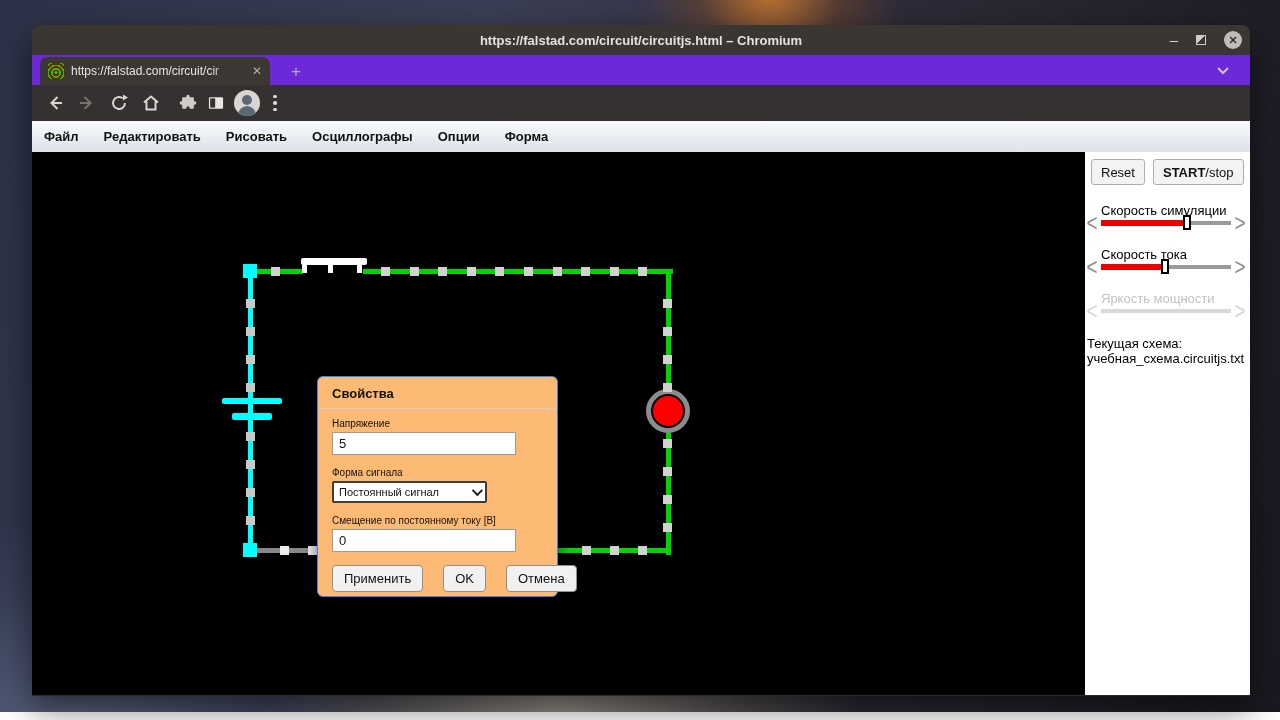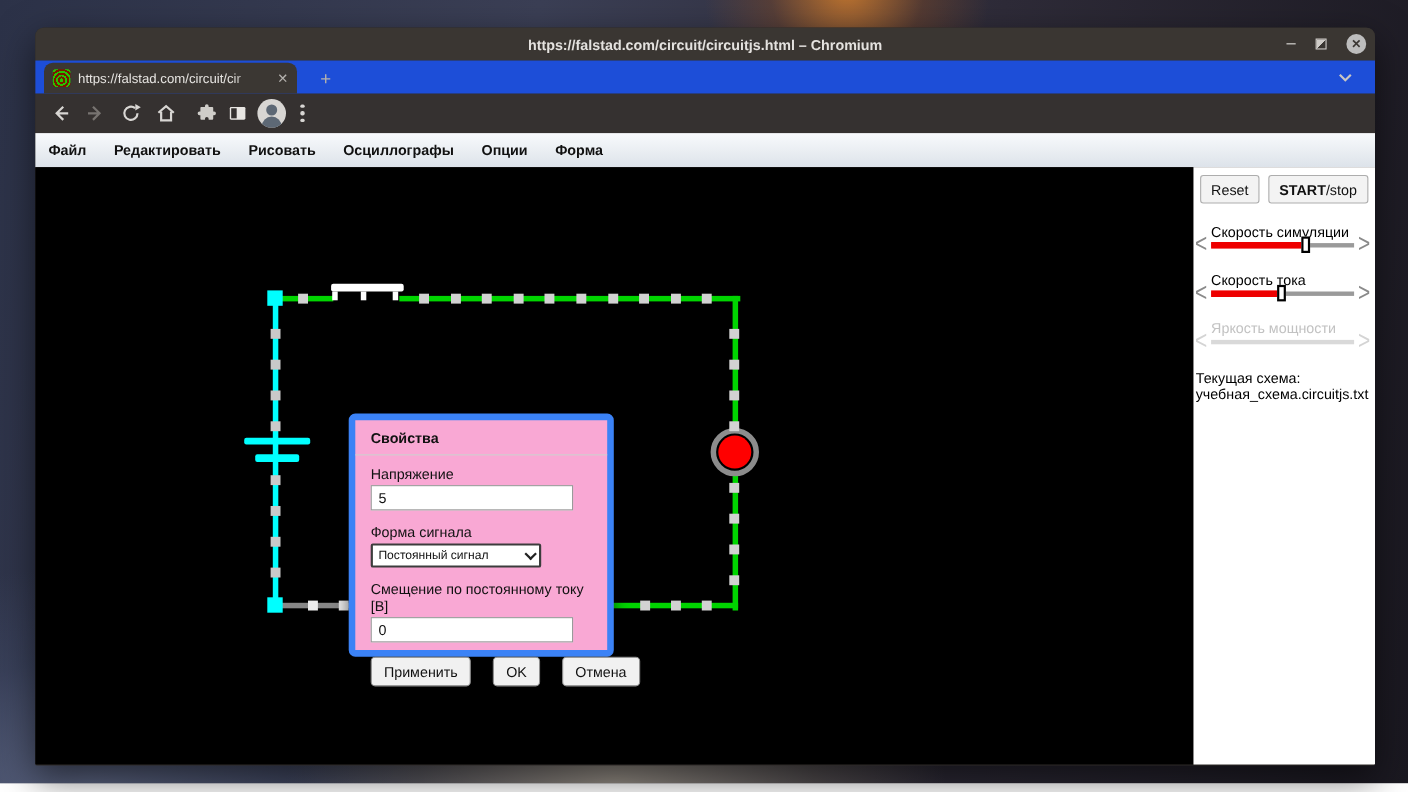--- a/index.html
+++ b/index.html
@@ -20,21 +20,21 @@
 
   .titlebar { position:relative; height:30px; background:#3a3632; display:flex; align-items:center; justify-content:center; }
   .titlebar .title { color:#e4e2df; font-size:13px; font-weight:bold; }
   .winctrls { position:absolute; right:8px; top:0; height:30px; display:flex; align-items:center; gap:18px; }
   .btn-min { color:#d8d6d3; font-size:15px; line-height:10px; cursor:default; }
   .btn-max { width:10px; height:10px; border:1.5px solid #cfccc8; background:linear-gradient(135deg,#cfccc8 50%, transparent 50%); }
   .btn-close { width:18px; height:18px; border-radius:50%; background:#bdbdbd; color:#3a3632; font-size:11px; font-weight:bold;
     display:flex; align-items:center; justify-content:center; }
 
   
-  .tabstrip { position:relative; height:30px; background:#1d4ed8; }
+  .tabstrip { position:relative; height:30px; background:#6d28d9; }
   .tab { position:absolute; left:8px; top:2px; width:230px; height:28px; background:#3b3733; border-radius:8px 8px 0 0;
     display:flex; align-items:center; padding:0 8px; gap:7px; }
   .favicon { width:16px; height:16px; border-radius:2px; flex:0 0 auto;
     background:repeating-radial-gradient(circle at 50% 62%, #27c400 0 1.6px, #7c1600 1.6px 3.4px); }
   .tab-title { color:#e6e4e1; font-size:12px; white-space:nowrap; overflow:hidden; flex:1 1 auto;
     -webkit-mask-image:linear-gradient(90deg,#000 80%,transparent 98%); mask-image:linear-gradient(90deg,#000 80%,transparent 98%); }
   .tab-close { color:#b5b2ae; font-size:12px; flex:0 0 auto; }
   .newtab { position:absolute; left:252px; top:5px; width:24px; height:24px; color:#b5b2ae; font-size:17px;
     display:flex; align-items:center; justify-content:center; }
   .tabs-chevron { position:absolute; right:18px; top:6px; width:18px; height:18px; }
@@ -73,26 +73,26 @@
   .switch-post { position:absolute; top:113px; width:5px; height:8px; background:#fff; }
 
   .led-ring { position:absolute; left:614px; top:237px; width:44px; height:44px; border-radius:50%;
     border:5px solid #8c8c8c; background:#000; }
   .led-core { position:absolute; left:621px; top:244px; width:30px; height:30px; border-radius:50%; background:#ff0000; }
 
   .info-panel { position:absolute; left:893px; top:423px; width:160px; height:120px; background:#0d0d0d;
     color:#fff; font-size:12.5px; line-height:15.5px; padding:12px 0 0 8px; z-index:5; }
 
   
-  .dialog { position:absolute; left:285px; top:224px; width:241px; height:221px; background:#f9a8d4;
-    border:6px solid #3b82f6; border-radius:6px; box-shadow:0 3px 14px rgba(0,0,0,.55); z-index:10; color:#111; }
+  .dialog { position:absolute; left:285px; top:224px; width:241px; height:221px; background:#fdba74;
+    border:1px solid #3b82f6; border-radius:6px; box-shadow:0 3px 14px rgba(0,0,0,.55); z-index:10; color:#111; }
   .dlg-title { font-size:13px; font-weight:bold; padding:9px 14px 7px; }
   .dlg-sep { height:1px; background:#cfcfcf; }
   .dlg-body { padding:9px 14px 0; }
-  .dlg-label { font-size:13px; margin-bottom:3px; }
+  .dlg-label { font-size:10px; margin-bottom:3px; }
   .dlg-input { width:184px; height:23px; border:1px solid #9a9a9a; font-size:13px; font-family:"Liberation Sans",sans-serif;
     padding:0 6px; background:#fff; color:#111; display:block; }
   .dlg-gap { height:12px; }
   .dlg-select { width:155px; height:22px; border:2px solid #3c3c3c; border-radius:2px; background:#fff;
     display:flex; align-items:center; font-size:11px; padding:0 5px; gap:6px; }
   .dlg-select .sel-text { flex:1 1 auto; }
   .chev { width:8px; height:8px; border-right:2.5px solid #222; border-bottom:2.5px solid #222; transform:rotate(45deg) translateY(-2px); flex:0 0 auto; }
   .dlg-buttons { display:flex; gap:20px; padding:13px 14px 0; }
   .dlg-btn { height:27px; background:#f1f1f1; border:1px solid #8f8f8f; border-radius:4px; font-size:13px;
     font-family:"Liberation Sans",sans-serif; color:#111; padding:0 11px; display:flex; align-items:center; }

